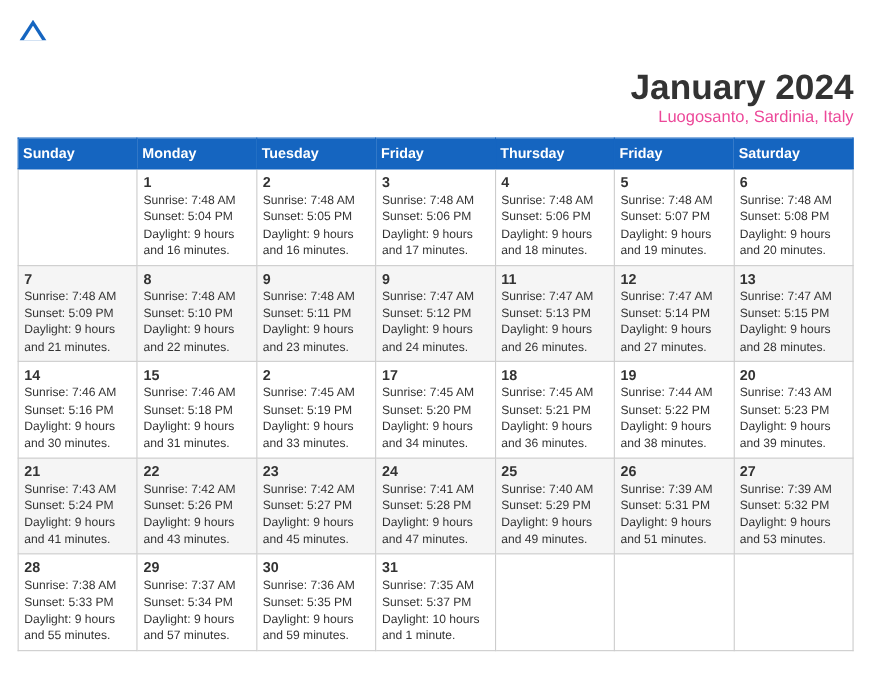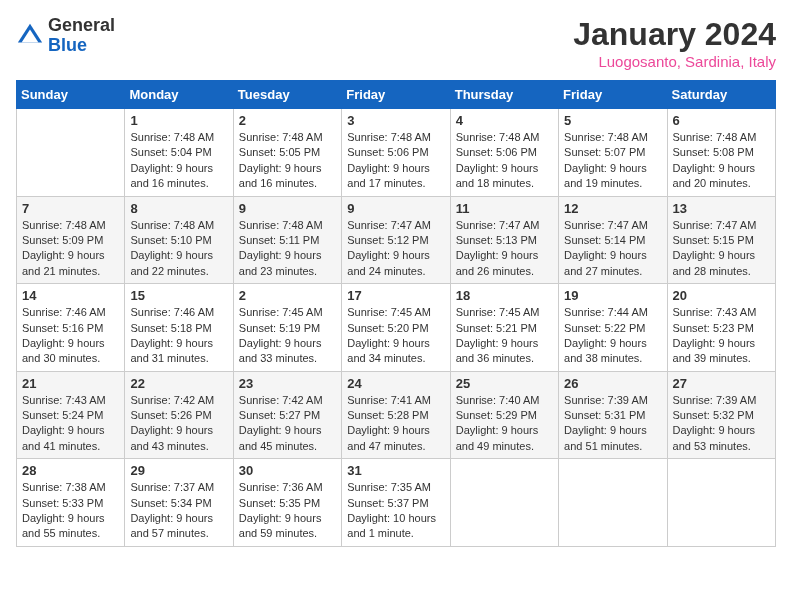--- a/index.html
+++ b/index.html
@@ -32,20 +32,21 @@
       width: 28px;
       height: 28px;
     }
     .title-area {
       text-align: right;
     }
     .month-title {
       font-size: 32px;
       font-weight: bold;
       color: #333;
+      margin-top: 45px;
     }
     .location-title {
       font-size: 15px;
       color: #ec4899;
     }
     .calendar-table {
       width: 100%;
       border-collapse: collapse;
       font-size: 11px;
       border-radius: 12px;
@@ -88,24 +89,20 @@
   </style>
 </head>
 <body>
 
 <div class="header-area">
   <div class="logo">
     <svg class="logo-icon" viewBox="0 0 30 30">
       <polygon points="15,2 28,22 2,22" fill="#1565c0"></polygon>
       <polygon points="15,8 24,22 6,22" fill="#fff"></polygon>
     </svg>
-    <div class="logo-text">
-      <span class="logo-general">General</span><br>
-      <span class="logo-blue">Blue</span>
-    </div>
   </div>
   <div class="title-area">
     <div class="month-title">January 2024</div>
     <div class="location-title">Luogosanto, Sardinia, Italy</div>
   </div>
 </div>
 
 <table class="calendar-table">
   <thead>
     <tr>

